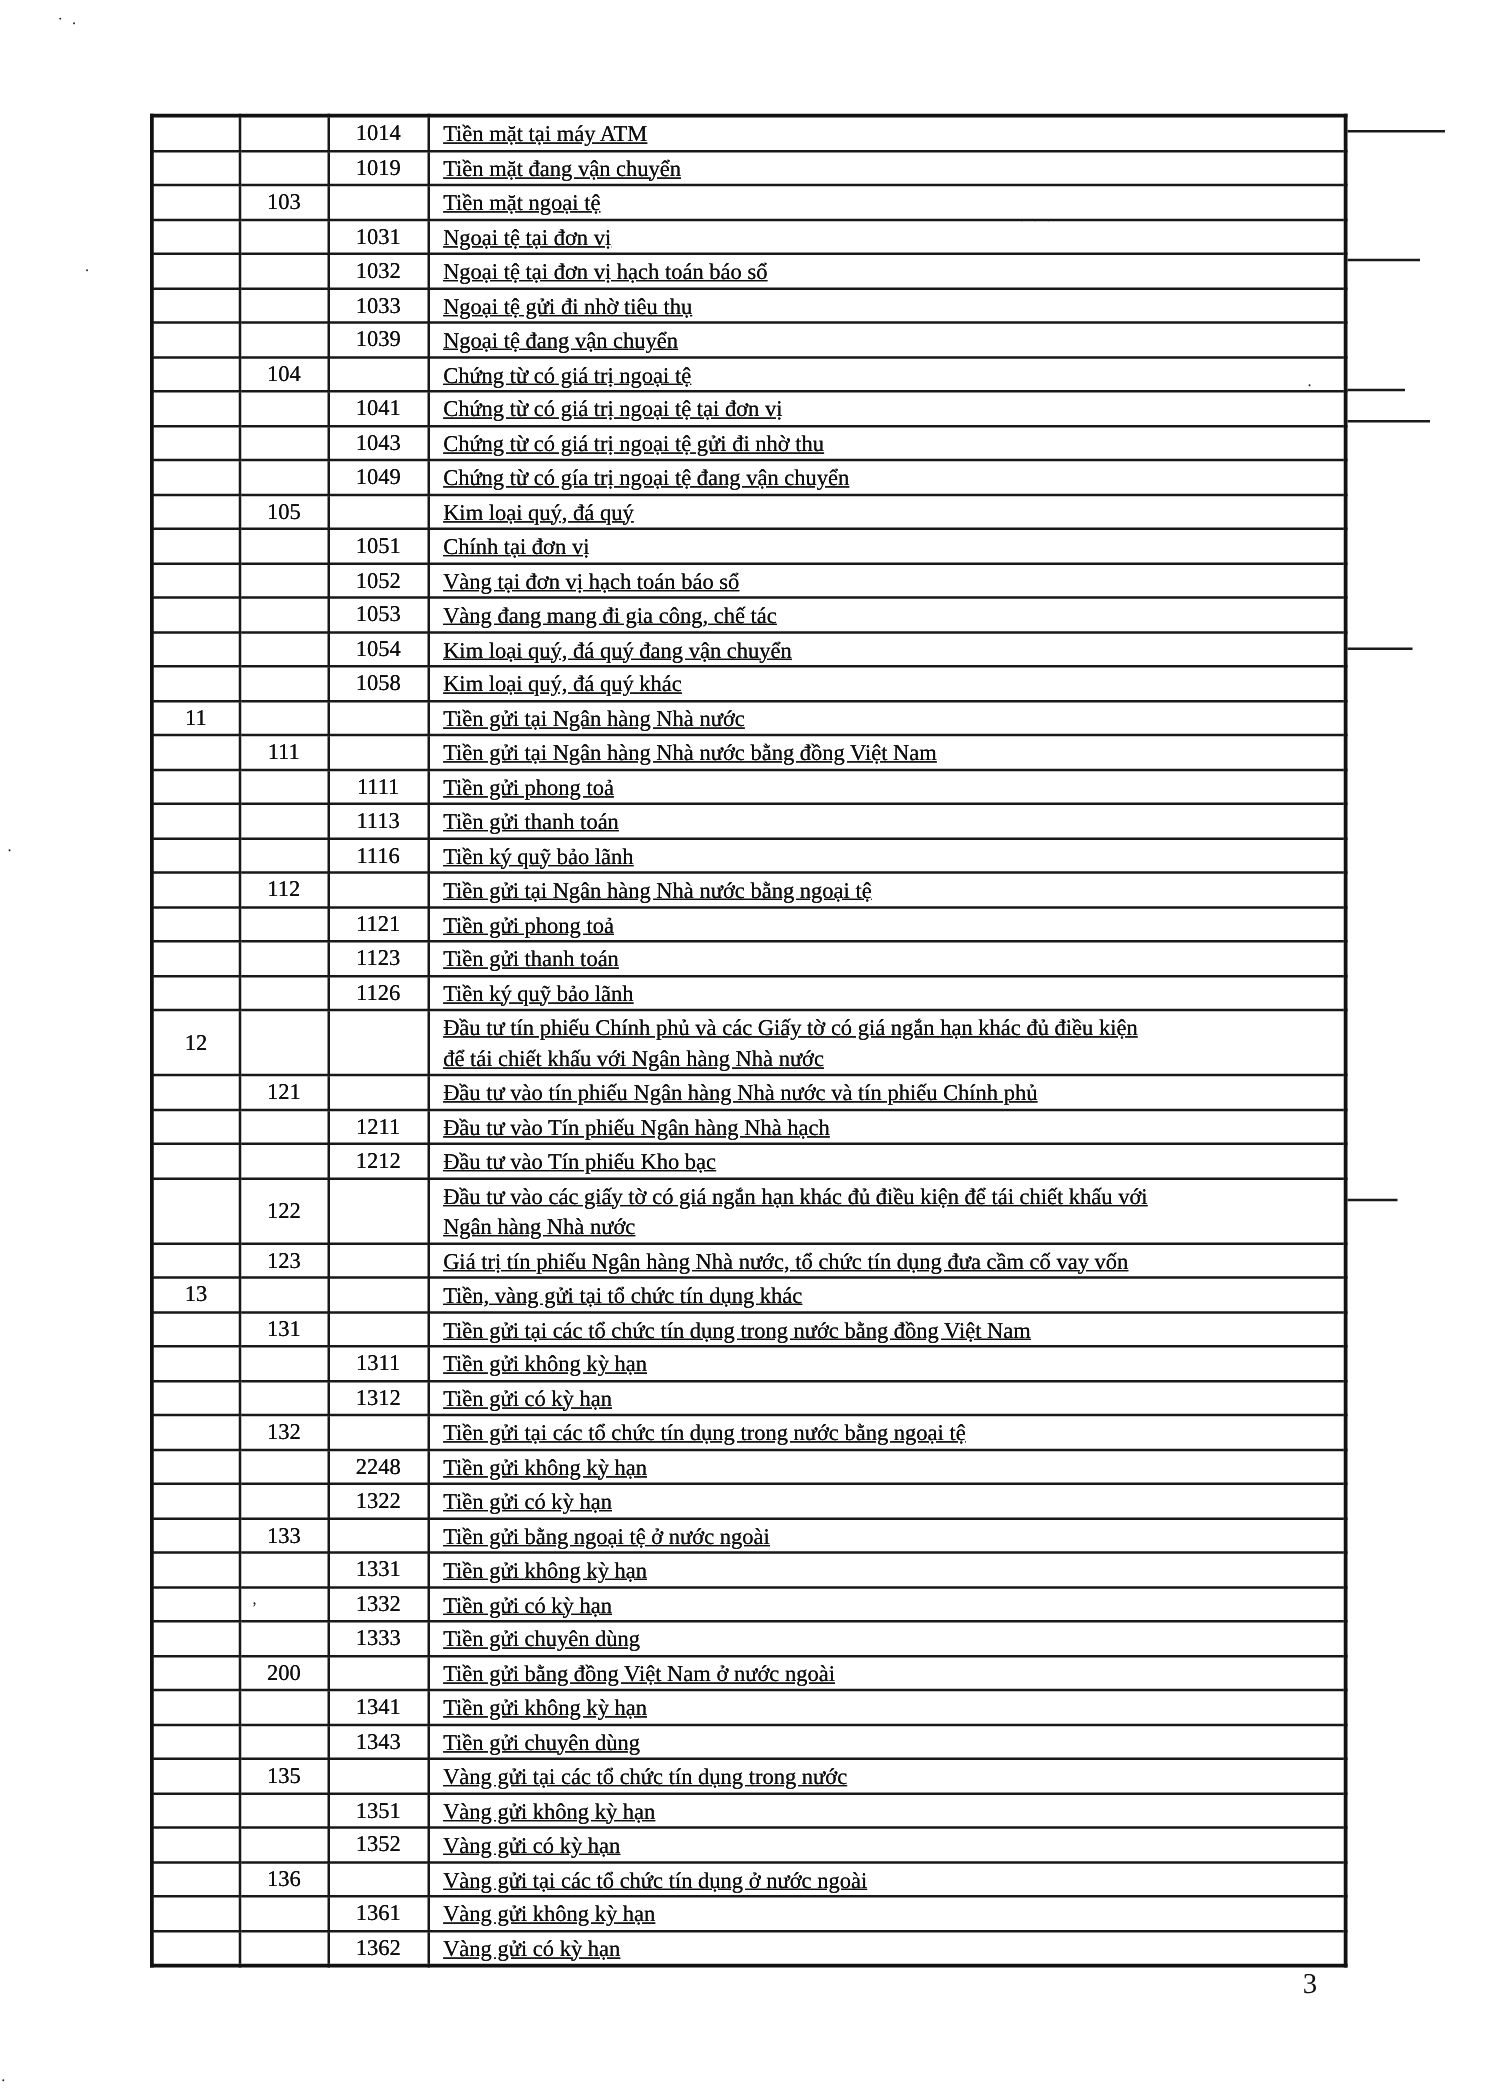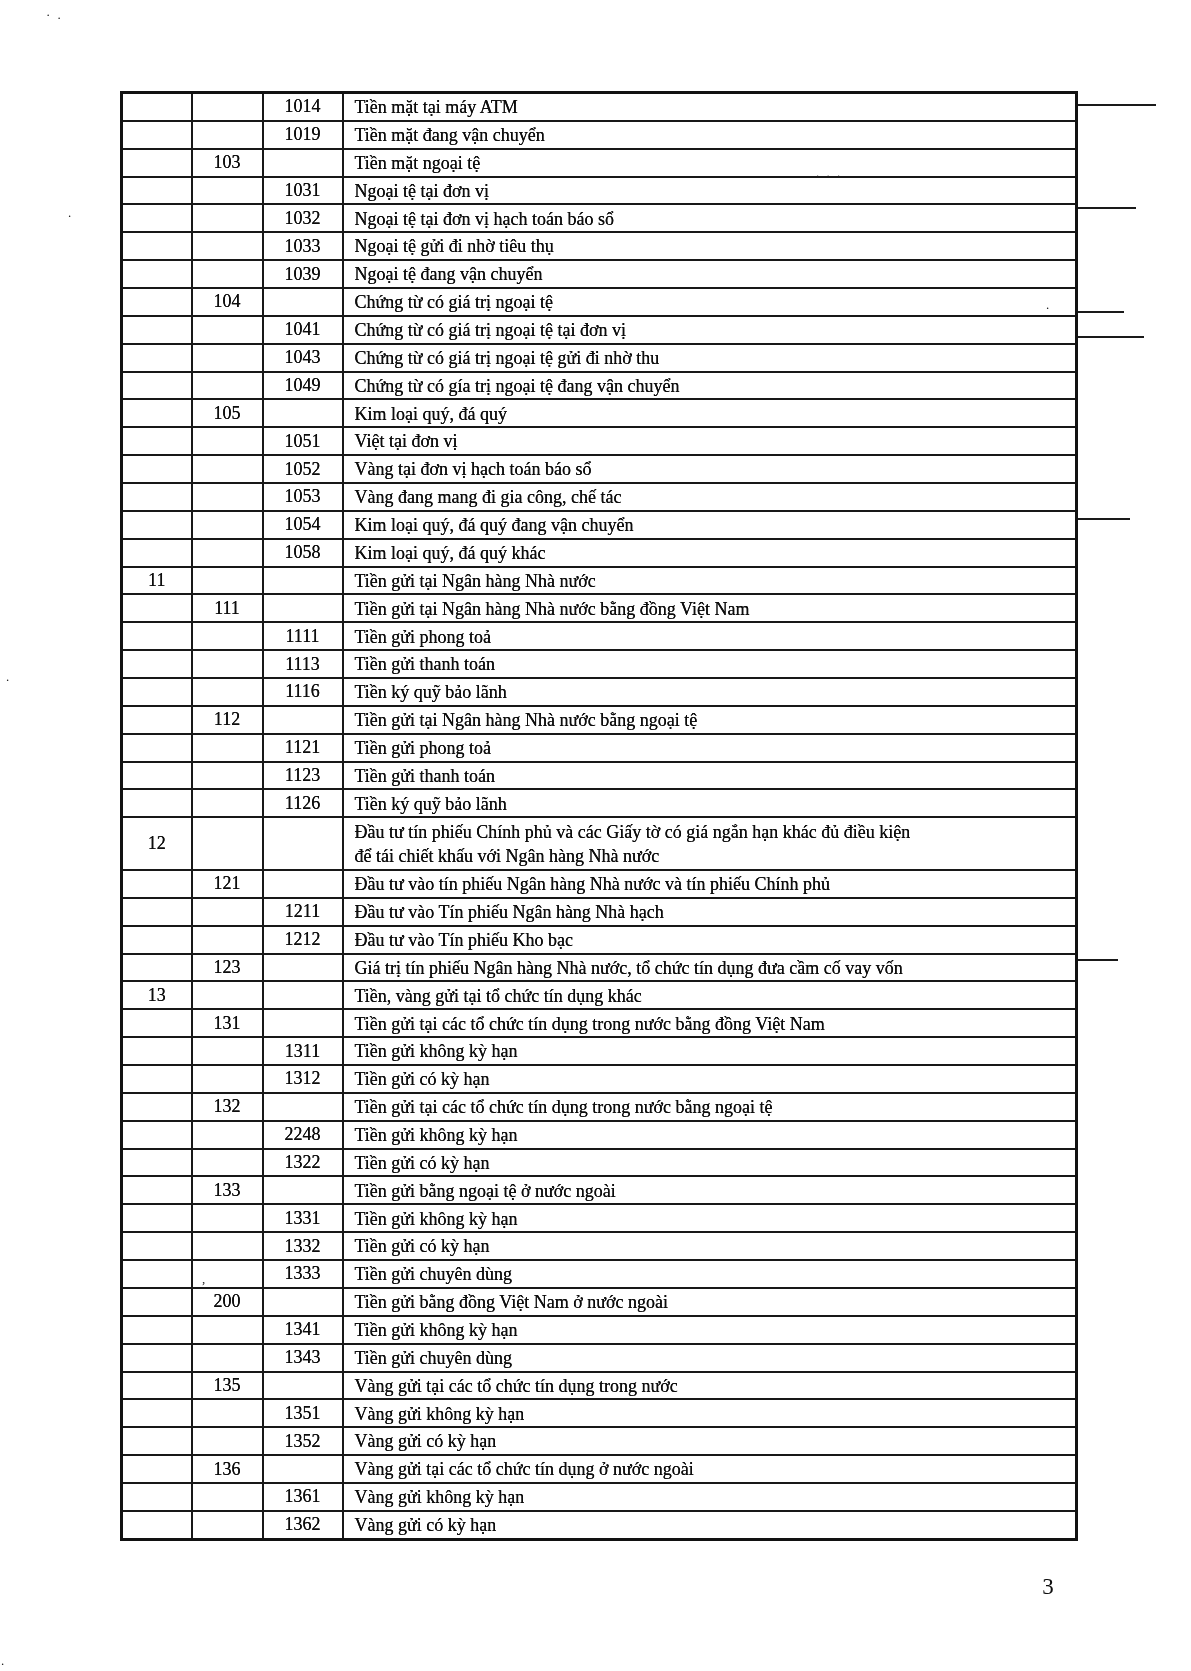--- a/index.html
+++ b/index.html
@@ -27,20 +27,21 @@
     overflow:hidden;
     text-shadow:0 0 0.4px #000;
   }
   table.accounts tr{height:25.9px;}
   table.accounts tr.tall{height:51.8px;}
   td.code{text-align:center;padding:0;}
   td.name{
     padding:1px 10px 0 11px;
     white-space:pre-line;
     line-height:24.5px;
+    text-decoration:underline;
   }
   .pagenum{
     position:absolute;
     left:1036px;top:1574px;
     width:24px;
     font-size:23px;
     text-align:center;
   }
   .artifact{
     position:absolute;
@@ -138,21 +139,21 @@
         <tr>
           <td class="code"></td>
           <td class="code">105</td>
           <td class="code"></td>
           <td class="name">Kim loại quý, đá quý</td>
         </tr>
         <tr>
           <td class="code"></td>
           <td class="code"></td>
           <td class="code">1051</td>
-          <td class="name">Việt tại đơn vị</td>
+          <td class="name">Chính tại đơn vị</td>
         </tr>
         <tr>
           <td class="code"></td>
           <td class="code"></td>
           <td class="code">1052</td>
           <td class="name">Vàng tại đơn vị hạch toán báo sổ</td>
         </tr>
         <tr>
           <td class="code"></td>
           <td class="code"></td>
@@ -242,20 +243,27 @@
           <td class="code"></td>
           <td class="code"></td>
           <td class="code">1211</td>
           <td class="name">Đầu tư vào Tín phiếu Ngân hàng Nhà hạch</td>
         </tr>
         <tr>
           <td class="code"></td>
           <td class="code"></td>
           <td class="code">1212</td>
           <td class="name">Đầu tư vào Tín phiếu Kho bạc</td>
+        </tr>
+        <tr class="tall">
+          <td class="code"></td>
+          <td class="code">122</td>
+          <td class="code"></td>
+          <td class="name">Đầu tư vào các giấy tờ có giá ngắn hạn khác đủ điều kiện để tái chiết  khấu với
+Ngân hàng Nhà nước</td>
         </tr>
         <tr>
           <td class="code"></td>
           <td class="code">123</td>
           <td class="code"></td>
           <td class="name">Giá trị tín phiếu Ngân hàng Nhà nước, tổ chức tín dụng đưa cầm cố vay vốn</td>
         </tr>
         <tr>
           <td class="code">13</td>
           <td class="code"></td>

